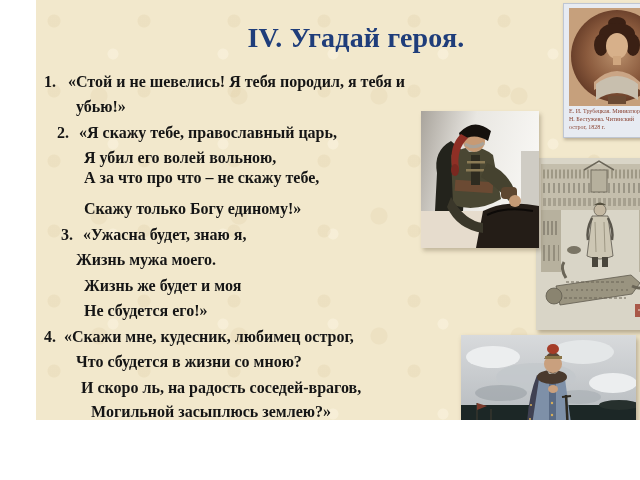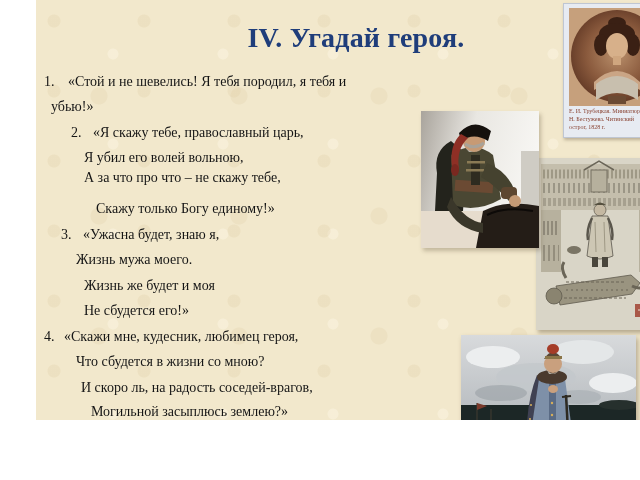--- a/index.html
+++ b/index.html
@@ -12,21 +12,21 @@
       radial-gradient(circle at 45% 80%, rgba(215,195,155,.2) 0 8px, transparent 9px);
     background-size:90px 70px, 110px 90px, 140px 120px;
     font-family:"Liberation Serif","DejaVu Serif",serif;
     margin-left:36px;
   }
   .title{
     position:absolute; top:22px; left:5px; width:630px; text-align:center;
     font-size:28px; font-weight:bold; letter-spacing:.2px;
   }
   .line{
-    position:absolute; font-size:14px; color:#151515; white-space:nowrap; line-height:22px;
+    position:absolute; font-size:16px; color:#151515; white-space:nowrap; line-height:22px;font-weight:bold;
   }
   .num{display:inline-block;}
   .img-box{position:absolute;}
   .portrait{
     left:527px; top:3px; width:106px; height:135px;
     background:#e7ebf2; border:1px solid #bfc6d2; box-sizing:border-box;
     box-shadow:1px 2px 3px rgba(110,95,70,.4); z-index:4;
   }
   .portrait svg{position:absolute; left:5px; top:4px;}
   .caption{
@@ -48,33 +48,33 @@
 </style>
 </head>
 <body>
 
 <div id="slide">
 
   <div class="title" style="color:#1f3d7a">IV. Угадай героя.</div>
 
   <div>
     <div class="line" style="top:71px;left:8px"><span class="num" style="width:24px">1.</span><span>«Стой и не шевелись! Я тебя породил, я тебя и</span></div>
-    <div class="line" style="top:96px;left:15px">убью!»</div>
-
-    <div class="line" style="top:122px;left:35px"><span class="num" style="width:22px">2.</span><span>«Я скажу тебе, православный царь,</span></div>
+    <div class="line" style="top:96px;left:40px">убью!»</div>
+
+    <div class="line" style="top:122px;left:21px"><span class="num" style="width:22px">2.</span><span>«Я скажу тебе, православный царь,</span></div>
     <div class="line" style="top:147px;left:48px">Я убил его волей вольною,</div>
     <div class="line" style="top:167px;left:48px">А за что про что – не скажу тебе,</div>
-    <div class="line" style="top:198px;left:60px">Скажу только Богу единому!»</div>
+    <div class="line" style="top:198px;left:48px">Скажу только Богу единому!»</div>
 
     <div class="line" style="top:224px;left:25px"><span class="num" style="width:22px">3.</span><span>«Ужасна будет, знаю я,</span></div>
     <div class="line" style="top:249px;left:40px">Жизнь мужа моего.</div>
     <div class="line" style="top:275px;left:48px">Жизнь же будет и моя</div>
     <div class="line" style="top:300px;left:48px">Не сбудется его!»</div>
 
-    <div class="line" style="top:326px;left:8px"><span class="num" style="width:20px">4.</span><span>«Скажи мне, кудесник, любимец героя,</span></div>
+    <div class="line" style="top:326px;left:8px"><span class="num" style="width:20px">4.</span><span>«Скажи мне, кудесник, любимец острог,</span></div>
     <div class="line" style="top:351px;left:40px">Что сбудется в жизни со мною?</div>
     <div class="line" style="top:377px;left:45px">И скоро ль, на радость соседей-врагов,</div>
     <div class="line" style="top:401px;left:55px">Могильной засыплюсь землею?»</div>
   </div>
 
   <div class="img-box portrait">
     <svg width="96" height="98" viewBox="0 0 96 98">
       <defs>
         <radialGradient id="vig" cx="50%" cy="48%" r="60%">
           <stop offset="0%" stop-color="#b98f6b"></stop>

